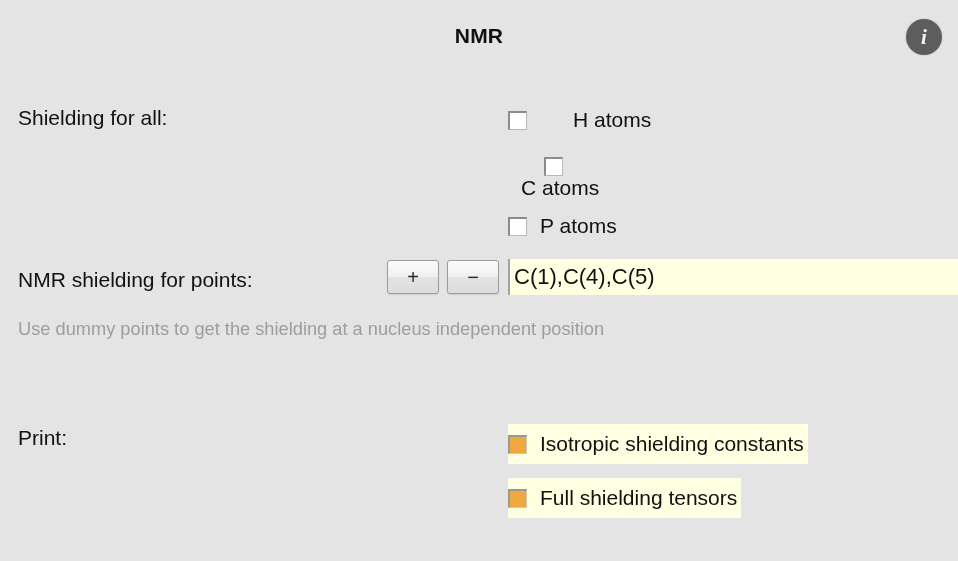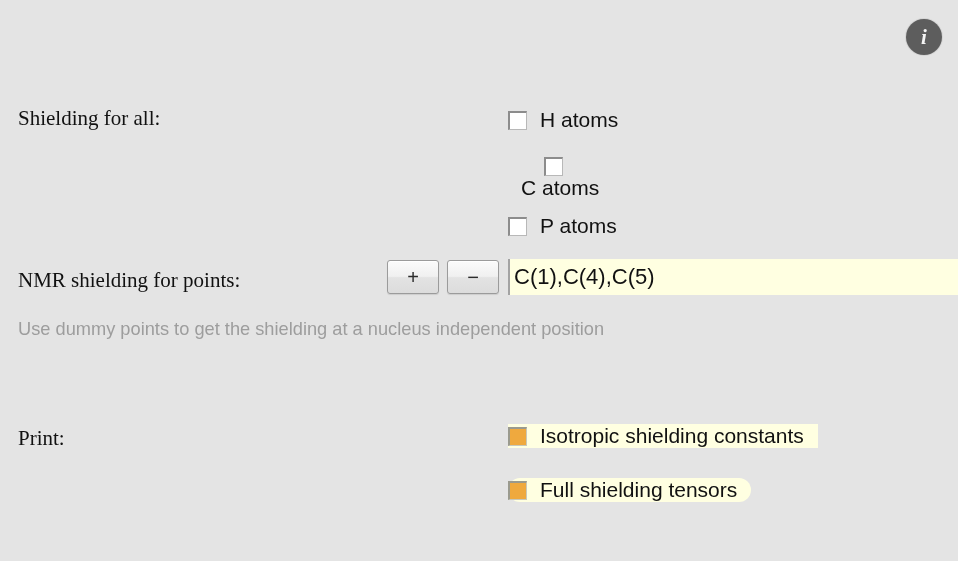--- a/index.html
+++ b/index.html
@@ -59,21 +59,20 @@
     font-size: 21px;
     color: #f4f4f4;
   }
 
   
   .row {
     position: absolute;
     left: 0;
     width: 958px;
     height: 40px;
-    font-family: Liberation Serif, serif;
   }
   .left-label {
     position: absolute;
     left: 18px;
     top: 0;
     height: 40px;
     line-height: 40px;
     font-size: 21px;
     color: #111111;
     white-space: nowrap;
@@ -166,41 +165,42 @@
     color: #9d9d9d;
     white-space: nowrap;
     transform: scaleX(0.96);
     transform-origin: left center;
   }
 
   
   .print-row {
     position: absolute;
     left: 508px;
-    height: 24px;
+    height: 40px;
     display: flex;
     align-items: center;
     background: #ffffe1;
-    padding-right: 14px;
+    padding-right: 4px;
   }
 </style>
 </head>
 <body>
 
 <div class="header">
+  <div class="panel-title">NMR</div>
   <div class="info-badge">
     <div class="glyph">i</div>
   </div>
 </div>
 
 <div class="row" style="top:98px;">
   <div class="left-label">Shielding for all:</div>
 </div>
 
-<div class="cb-row" style="top:103px;">
+<div class="cb-row" style="top:103px;gap:33px;">
   <span class="checkbox"></span>
   <span class="cb-label">H atoms</span>
 </div>
 
 <div class="cb-row" style="top:157px;flex-direction:column;">
   <span class="checkbox"></span>
   <span class="cb-label">C atoms</span>
 </div>
 
 <div class="cb-row" style="top:209px;">
@@ -222,16 +222,16 @@
 
 <div class="row" style="top:418px;">
   <div class="left-label">Print:</div>
 </div>
 
 <div class="print-row" style="top:424px;">
   <span class="checkbox filled"></span>
   <span class="cb-label">Isotropic shielding constants</span>
 </div>
 
-<div class="print-row" style="top:478px;border-radius:12px;">
+<div class="print-row" style="top:478px;">
   <span class="checkbox filled"></span>
   <span class="cb-label">Full shielding tensors</span>
 </div>
 
 </body></html>

